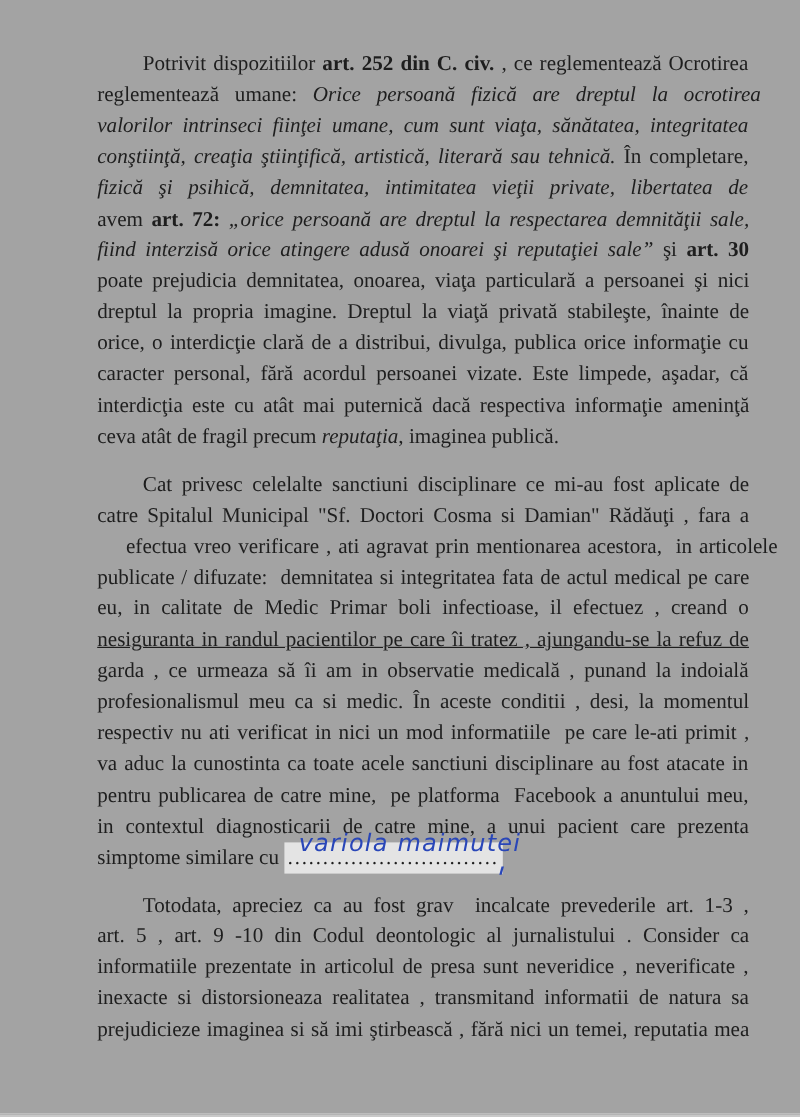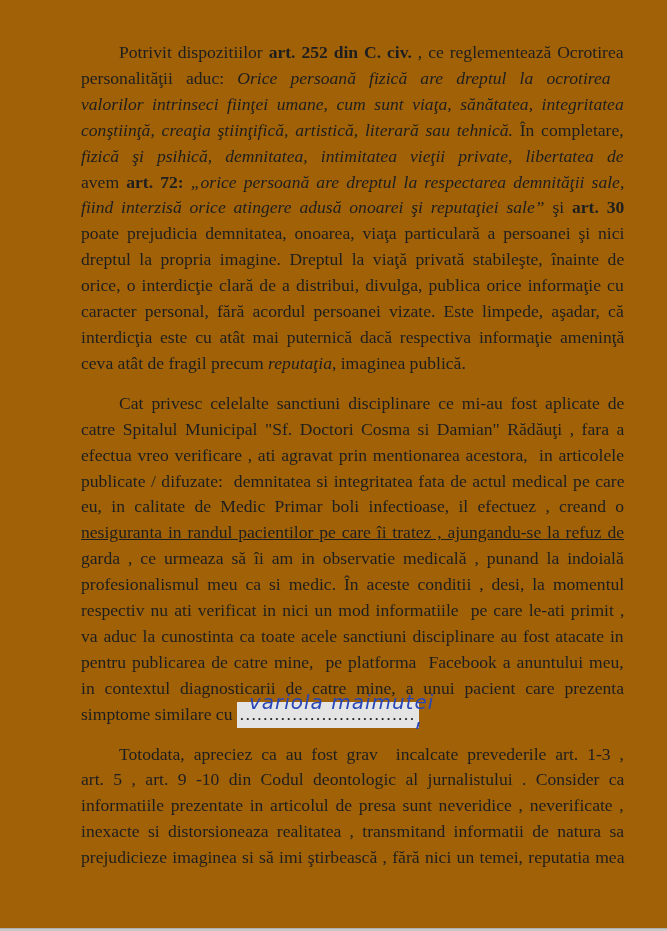--- a/index.html
+++ b/index.html
@@ -1,19 +1,19 @@
 <!DOCTYPE html>
 <html><head>
 <meta charset="utf-8">
 <style>
   html, body { margin: 0; padding: 0; background: #ffffff; }
   body { width: 667px; height: 931px; overflow: hidden; position: relative; }
   .page {
     position: absolute; left: 0; top: 0; width: 667px; height: 928px;
-    background: #a16207;
+    background: #a3a3a3;
   }
   .bottom-rule {
     position: absolute; left: 0; top: 928px; width: 667px; height: 3px;
     background: #c8c8c8; border-top: 1px solid #b0b0b0;
   }
   .body-text {
     position: absolute; left: 81px; top: 40px; width: 543px;
     font-family: "Liberation Serif", "DejaVu Serif", serif;
     font-size: 17.6px; line-height: 25.9px; color: #1e1e1e;
   }
@@ -38,37 +38,37 @@
     background: #2946b8; transform: skewX(-15deg);
   }
 </style>
 </head>
 <body>
 
 <div class="page">
   <div class="body-text">
     <div class="para" style="text-indent: 0px;">
         <span class="line" style="text-indent: 0px; display: block; word-spacing: 1.5px; text-align-last: left; padding-left: 38px;"><span>Potrivit dispozitiilor </span><b>art. 252 din C. civ.</b><span> , ce reglementează Ocrotirea</span></span>
-        <span class="line" style="text-indent: 0px; display: block; word-spacing: 8.75px; text-align-last: left;"><span>personalităţii aduc: </span><i>Orice persoană fizică are dreptul la ocrotirea</i></span>
+        <span class="line" style="text-indent: 0px; display: block; word-spacing: 8.75px; text-align-last: left;"><span>reglementează umane: </span><i>Orice persoană fizică are dreptul la ocrotirea</i></span>
         <span class="line" style="text-indent: 0px; display: block; word-spacing: 4.125px; text-align-last: left;"><i>valorilor intrinseci fiinţei umane, cum sunt viaţa, sănătatea, integritatea</i></span>
         <span class="line" style="text-indent: 0px; display: block; word-spacing: 2.375px; text-align-last: left;"><i>conştiinţă, creaţia ştiinţifică, artistică, literară sau tehnică.</i><span> În completare,</span></span>
         <span class="line" style="text-indent: 0px; display: block; word-spacing: 8.625px; text-align-last: left;"><i>fizică şi psihică, demnitatea, intimitatea vieţii private, libertatea de</i></span>
         <span class="line" style="text-indent: 0px; display: block; word-spacing: 2.7px; text-align-last: left;"><span>avem </span><b>art. 72:</b><i> „orice persoană are dreptul la respectarea demnităţii sale,</i></span>
         <span class="line" style="text-indent: 0px; display: block; word-spacing: 3.45455px; text-align-last: left;"><i>fiind interzisă orice atingere adusă onoarei şi reputaţiei sale”</i><span> şi </span><b>art. 30</b></span>
         <span class="line" style="text-indent: 0px; display: block; word-spacing: 3.44444px; text-align-last: left;"><span>poate prejudicia demnitatea, onoarea, viaţa particulară a persoanei şi nici</span></span>
         <span class="line" style="text-indent: 0px; display: block; word-spacing: 4.1px; text-align-last: left;"><span>dreptul la propria imagine. Dreptul la viaţă privată stabileşte, înainte de</span></span>
         <span class="line" style="text-indent: 0px; display: block; word-spacing: 1.72727px; text-align-last: left;"><span>orice, o interdicţie clară de a distribui, divulga, publica orice informaţie cu</span></span>
         <span class="line" style="text-indent: 0px; display: block; word-spacing: 3.77778px; text-align-last: left;"><span>caracter personal, fără acordul persoanei vizate. Este limpede, aşadar, că</span></span>
         <span class="line" style="text-indent: 0px; display: block; word-spacing: 3.33333px; text-align-last: left;"><span>interdicţia este cu atât mai puternică dacă respectiva informaţie ameninţă</span></span>
         <span class="line last" style="text-indent: 0px;"><span>ceva atât de fragil precum </span><i>reputaţia</i><span>, imaginea publică.</span></span>
       </div>
     <div class="para" style="text-indent: 0px;">
       <span class="line" style="text-indent: 0px; display: block; word-spacing: 3.55556px; text-align-last: left; padding-left: 38px;"><span>Cat privesc celelalte sanctiuni disciplinare ce mi-au fost aplicate de</span></span>
         <span class="line" style="text-indent: 0px; display: block; word-spacing: 3.18182px; text-align-last: left;"><span>catre Spitalul Municipal "Sf. Doctori Cosma si Damian" Rădăuţi , fara a</span></span>
-        <span class="line" style="text-indent: 0px; display: block; word-spacing: 1.36364px; text-align-last: left;"><span>efectua vreo verificare , ati agravat prin mentionarea acestora,  in articolele</span></span>
+        <span class="line" style="text-indent: 0px; display: block; word-spacing: 1.36364px; text-align-last: left; margin-left: 24px;"><span>efectua vreo verificare , ati agravat prin mentionarea acestora,  in articolele</span></span>
         <span class="line" style="text-indent: 0px; display: block; word-spacing: 1.08333px; text-align-last: left;"><span>publicate / difuzate:  demnitatea si integritatea fata de actul medical pe care</span></span>
         <span class="line" style="text-indent: 0px; display: block; word-spacing: 4.91667px; text-align-last: left;"><span>eu, in calitate de Medic Primar boli infectioase, il efectuez , creand o</span></span>
         <span class="line" style="text-indent: 0px; display: block; word-spacing: 1.41667px; text-align-last: left; text-decoration: underline;"><span>nesiguranta in randul pacientilor pe care îi tratez , ajungandu-se la refuz de</span></span>
         <span class="line" style="text-indent: 0px; display: block; word-spacing: 3.53846px; text-align-last: left;"><span>garda , ce urmeaza să îi am in observatie medicală , punand la indoială</span></span>
         <span class="line" style="text-indent: 0px; display: block; word-spacing: 3.54545px; text-align-last: left;"><span>profesionalismul meu ca si medic. În aceste conditii , desi, la momentul</span></span>
         <span class="line" style="text-indent: 0px; display: block; word-spacing: 1.64286px; text-align-last: left;"><span>respectiv nu ati verificat in nici un mod informatiile  pe care le-ati primit ,</span></span>
         <span class="line" style="text-indent: 0px; display: block; word-spacing: 1.5px; text-align-last: left;"><span>va aduc la cunostinta ca toate acele sanctiuni disciplinare au fost atacate in</span></span>
         <span class="line" style="text-indent: 0px; display: block; word-spacing: 1.58333px; text-align-last: left;"><span>pentru publicarea de catre mine,  pe platforma  Facebook a anuntului meu,</span></span>
         <span class="line" style="text-indent: 0px; display: block; word-spacing: 5.5px; text-align-last: left;"><span>in contextul diagnosticarii de catre mine, a unui pacient care prezenta</span></span>
         <span class="line last" id="fill-line" style="text-indent: 0px;">

